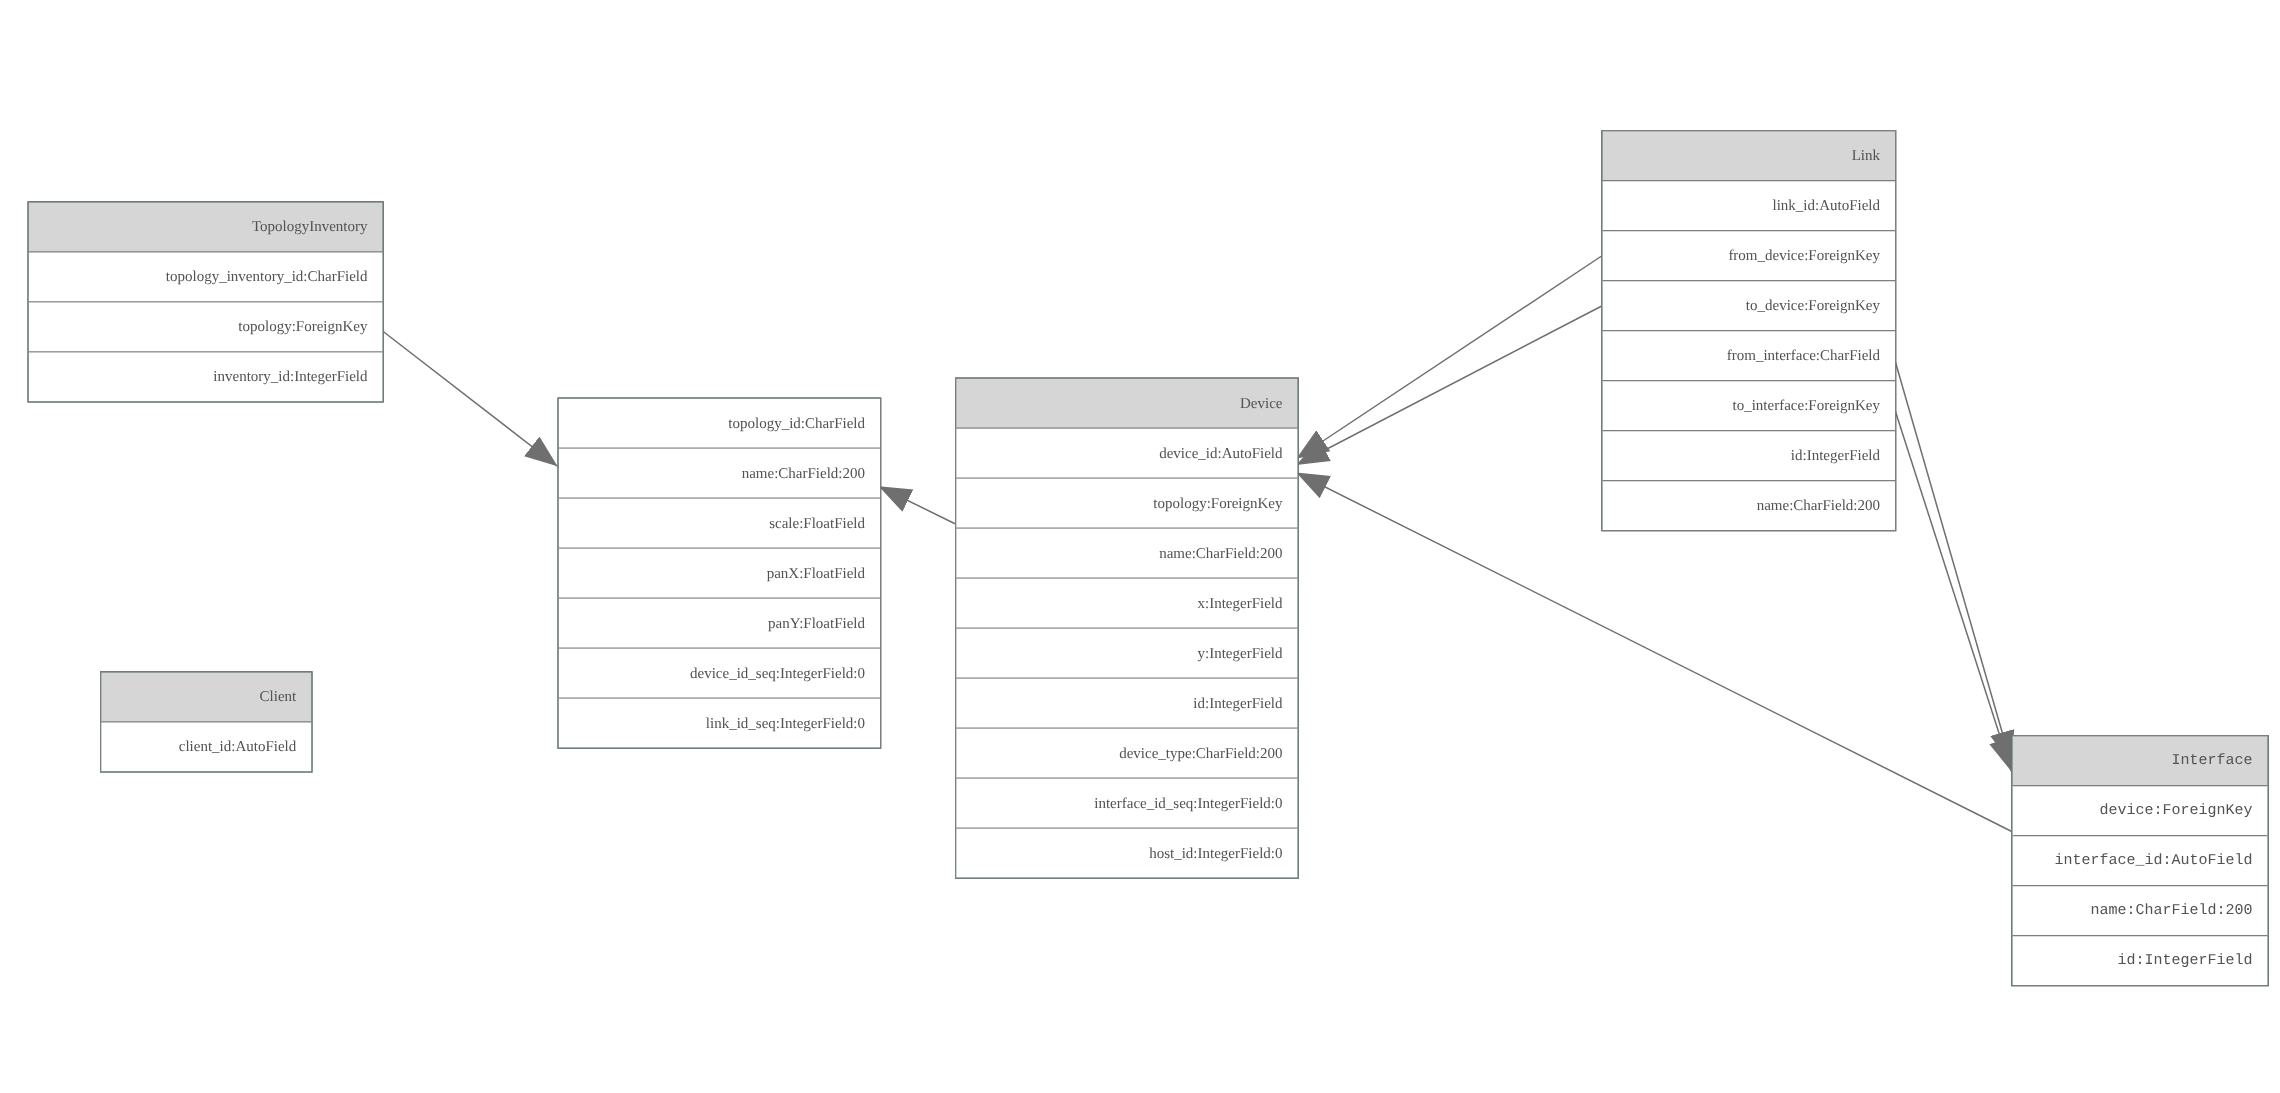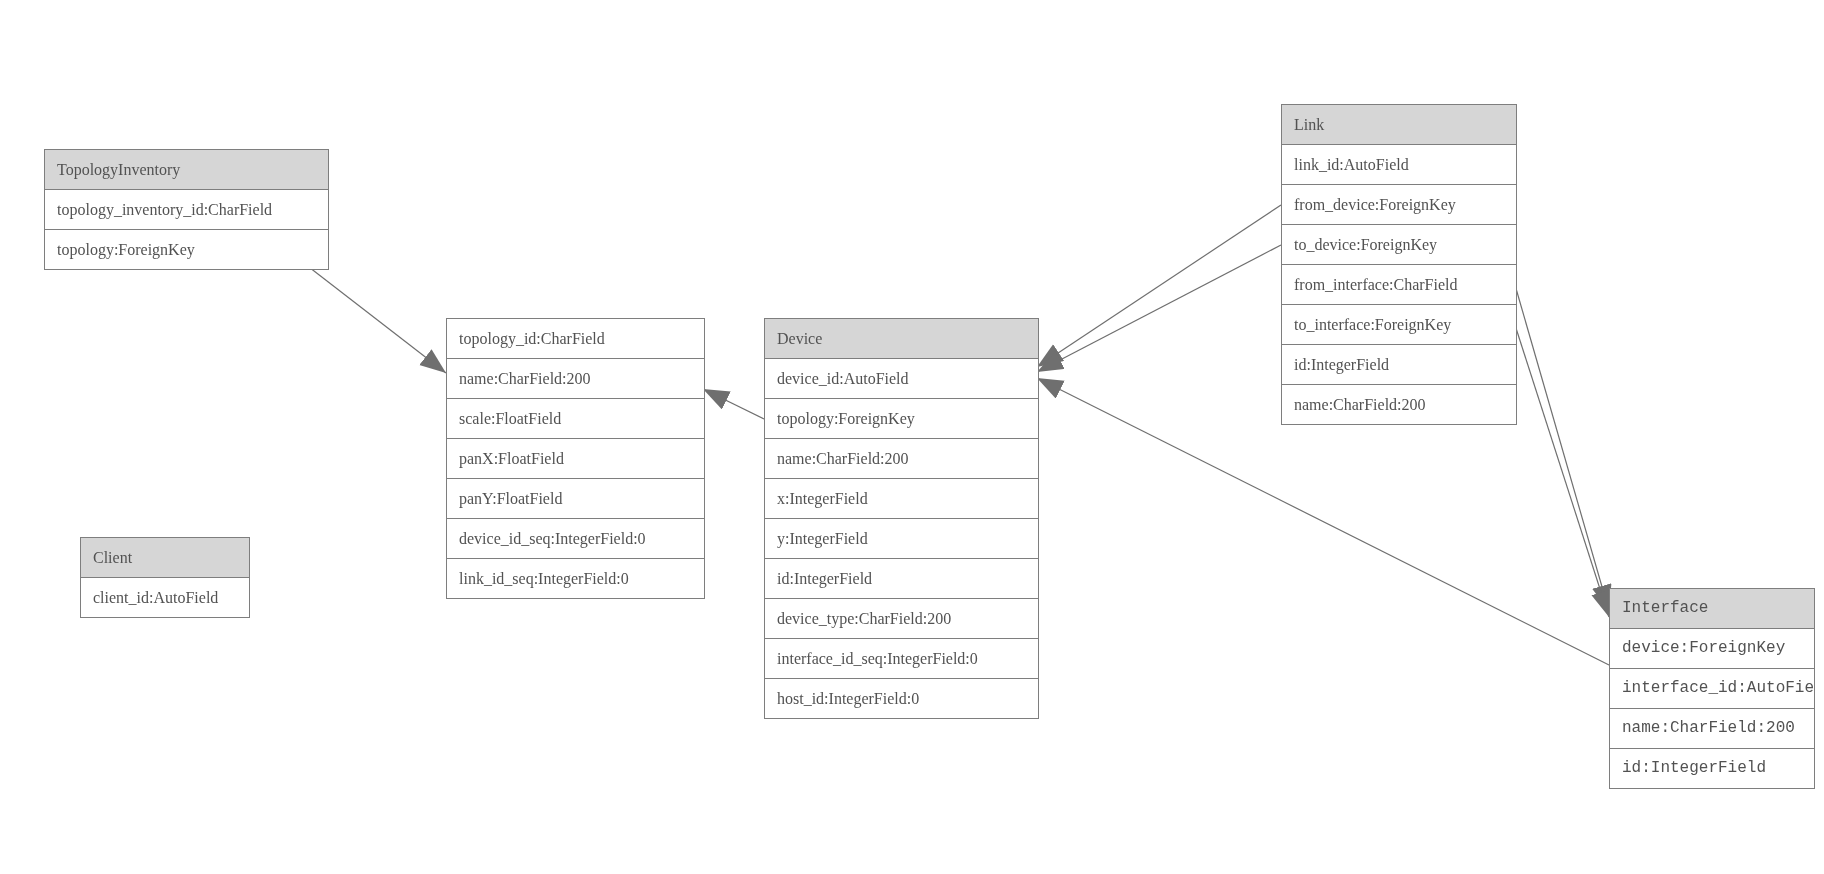--- a/index.html
+++ b/index.html
@@ -20,22 +20,23 @@
     left: 0; top: 0;
     width: 1824px; height: 874px;
     z-index: 1;
   }
   .entity {
     position: absolute;
     z-index: 2;
     background: #14532d;
     border: 1px solid #7e7e7e;
     color: #525252;
-    font-size: 16px;
+    font-size: 12px;
     box-sizing: content-box;
+    text-align: right;
   }
   .entity .hdr {
     height: 39px;
     line-height: 39px;
     padding: 0 12px;
     background: #d6d6d6;
     border-bottom: 1px solid #7e7e7e;
     white-space: nowrap;
     overflow: hidden;
   }
@@ -45,24 +46,24 @@
     padding: 0 12px;
     background: #ffffff;
     border-bottom: 1px solid #7e7e7e;
     white-space: nowrap;
     overflow: hidden;
   }
   .entity .rows .row:last-child {
     border-bottom: none;
   }
   
-  .e-topologyinventory { left: 22px;   top: 149px; width: 283px; margin-left: 22px; }
+  .e-topologyinventory { left: 22px;   top: 161px; width: 283px; }
   .e-topology          { left: 446px;  top: 318px; width: 257px; }
   .e-client            { left: 80px;   top: 527px; width: 168px; margin-top: 10px; }
-  .e-device            { left: 764px;  top: 318px; width: 273px; }
+  .e-device            { left: 764px;  top: 302px; width: 273px; }
   .e-link              { left: 1281px; top: 104px; width: 234px; }
   .e-interface         { left: 1609px; top: 588px; width: 204px; font-family: Liberation Mono, monospace; }
 </style>
 </head>
 <body>
 
 <div class="canvas">
 
   <svg class="wires" viewBox="0 0 1824 874" xmlns="http://www.w3.org/2000/svg">
     <defs>
@@ -84,20 +85,21 @@
     <line x1="1515" y1="285" x2="1609" y2="611" stroke="#6f6f6f" stroke-width="1.2" marker-end="url(#arrow)"></line>
 
     <line x1="1515" y1="325" x2="1609" y2="617" stroke="#6f6f6f" stroke-width="1.2" marker-end="url(#arrow)"></line>
   </svg>
 
   <div class="entity e-topologyinventory">
     <div class="hdr">TopologyInventory</div>
     <div class="rows">
         <div class="row">topology_inventory_id:CharField</div>
         <div class="row">topology:ForeignKey</div>
+        <div class="row">inventory_id:IntegerField</div>
       </div>
   </div>
 
   <div class="entity e-topology">
     <div class="rows">
         <div class="row">topology_id:CharField</div>
         <div class="row">name:CharField:200</div>
         <div class="row">scale:FloatField</div>
         <div class="row">panX:FloatField</div>
         <div class="row">panY:FloatField</div>

